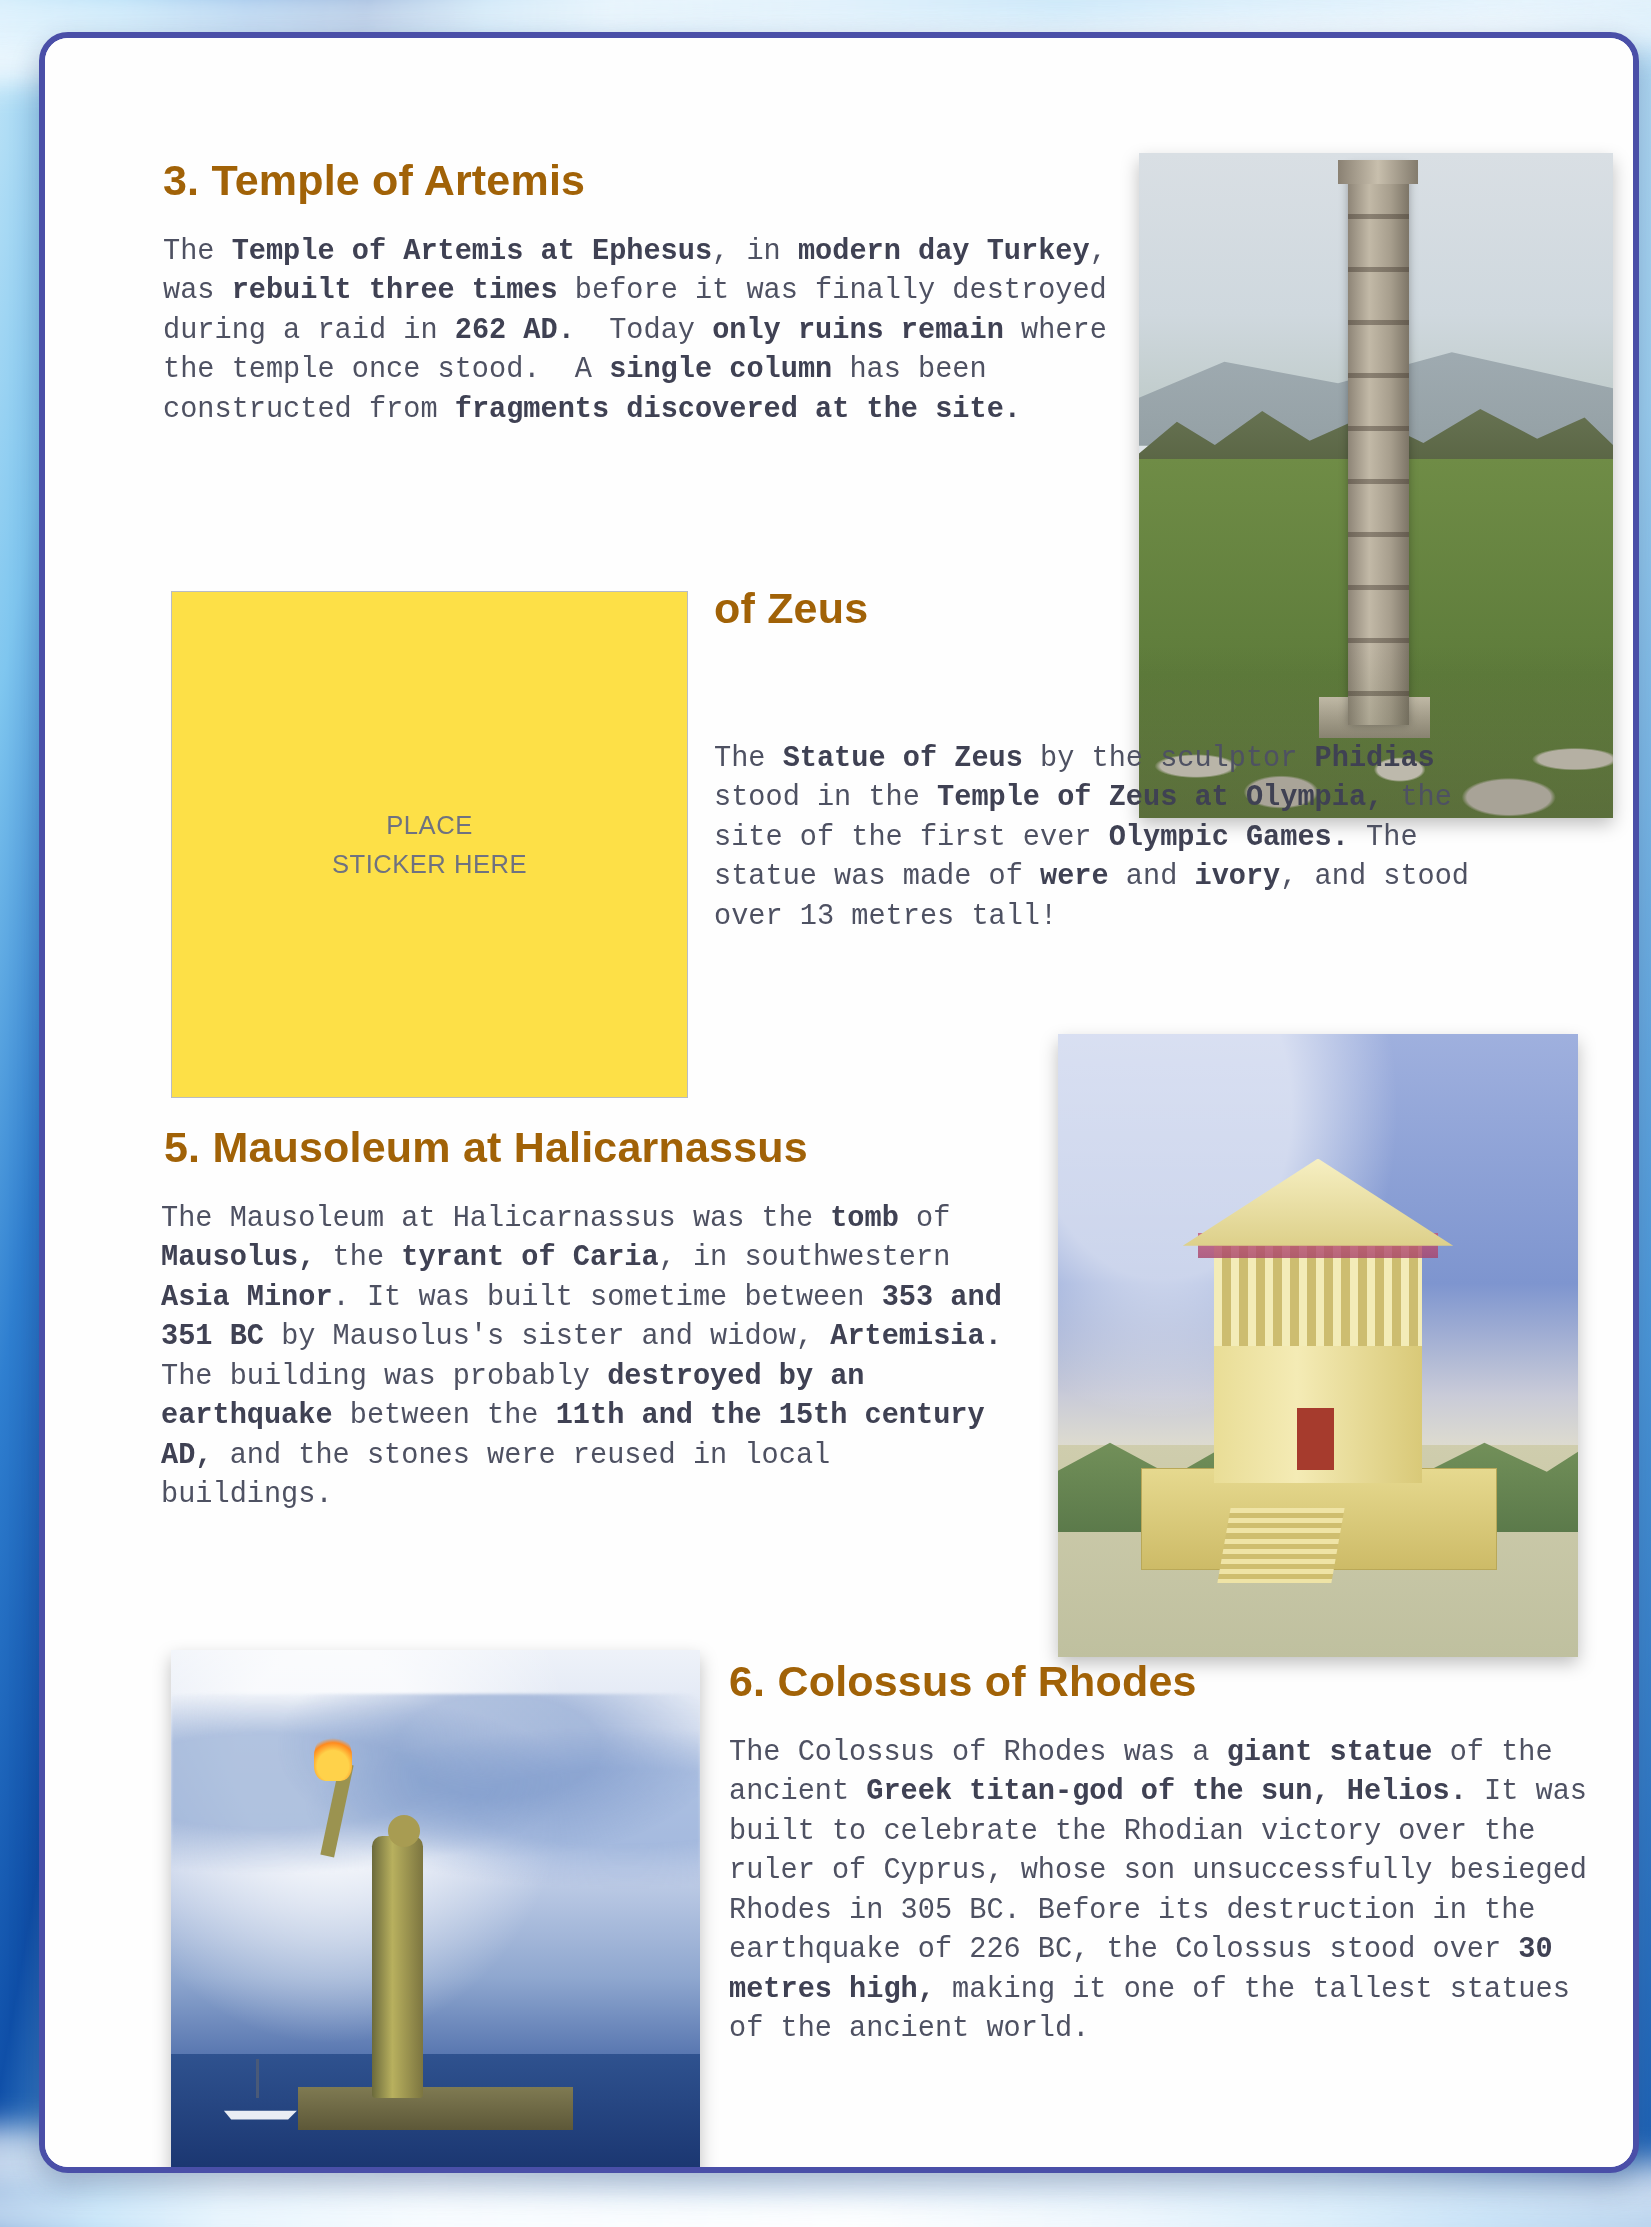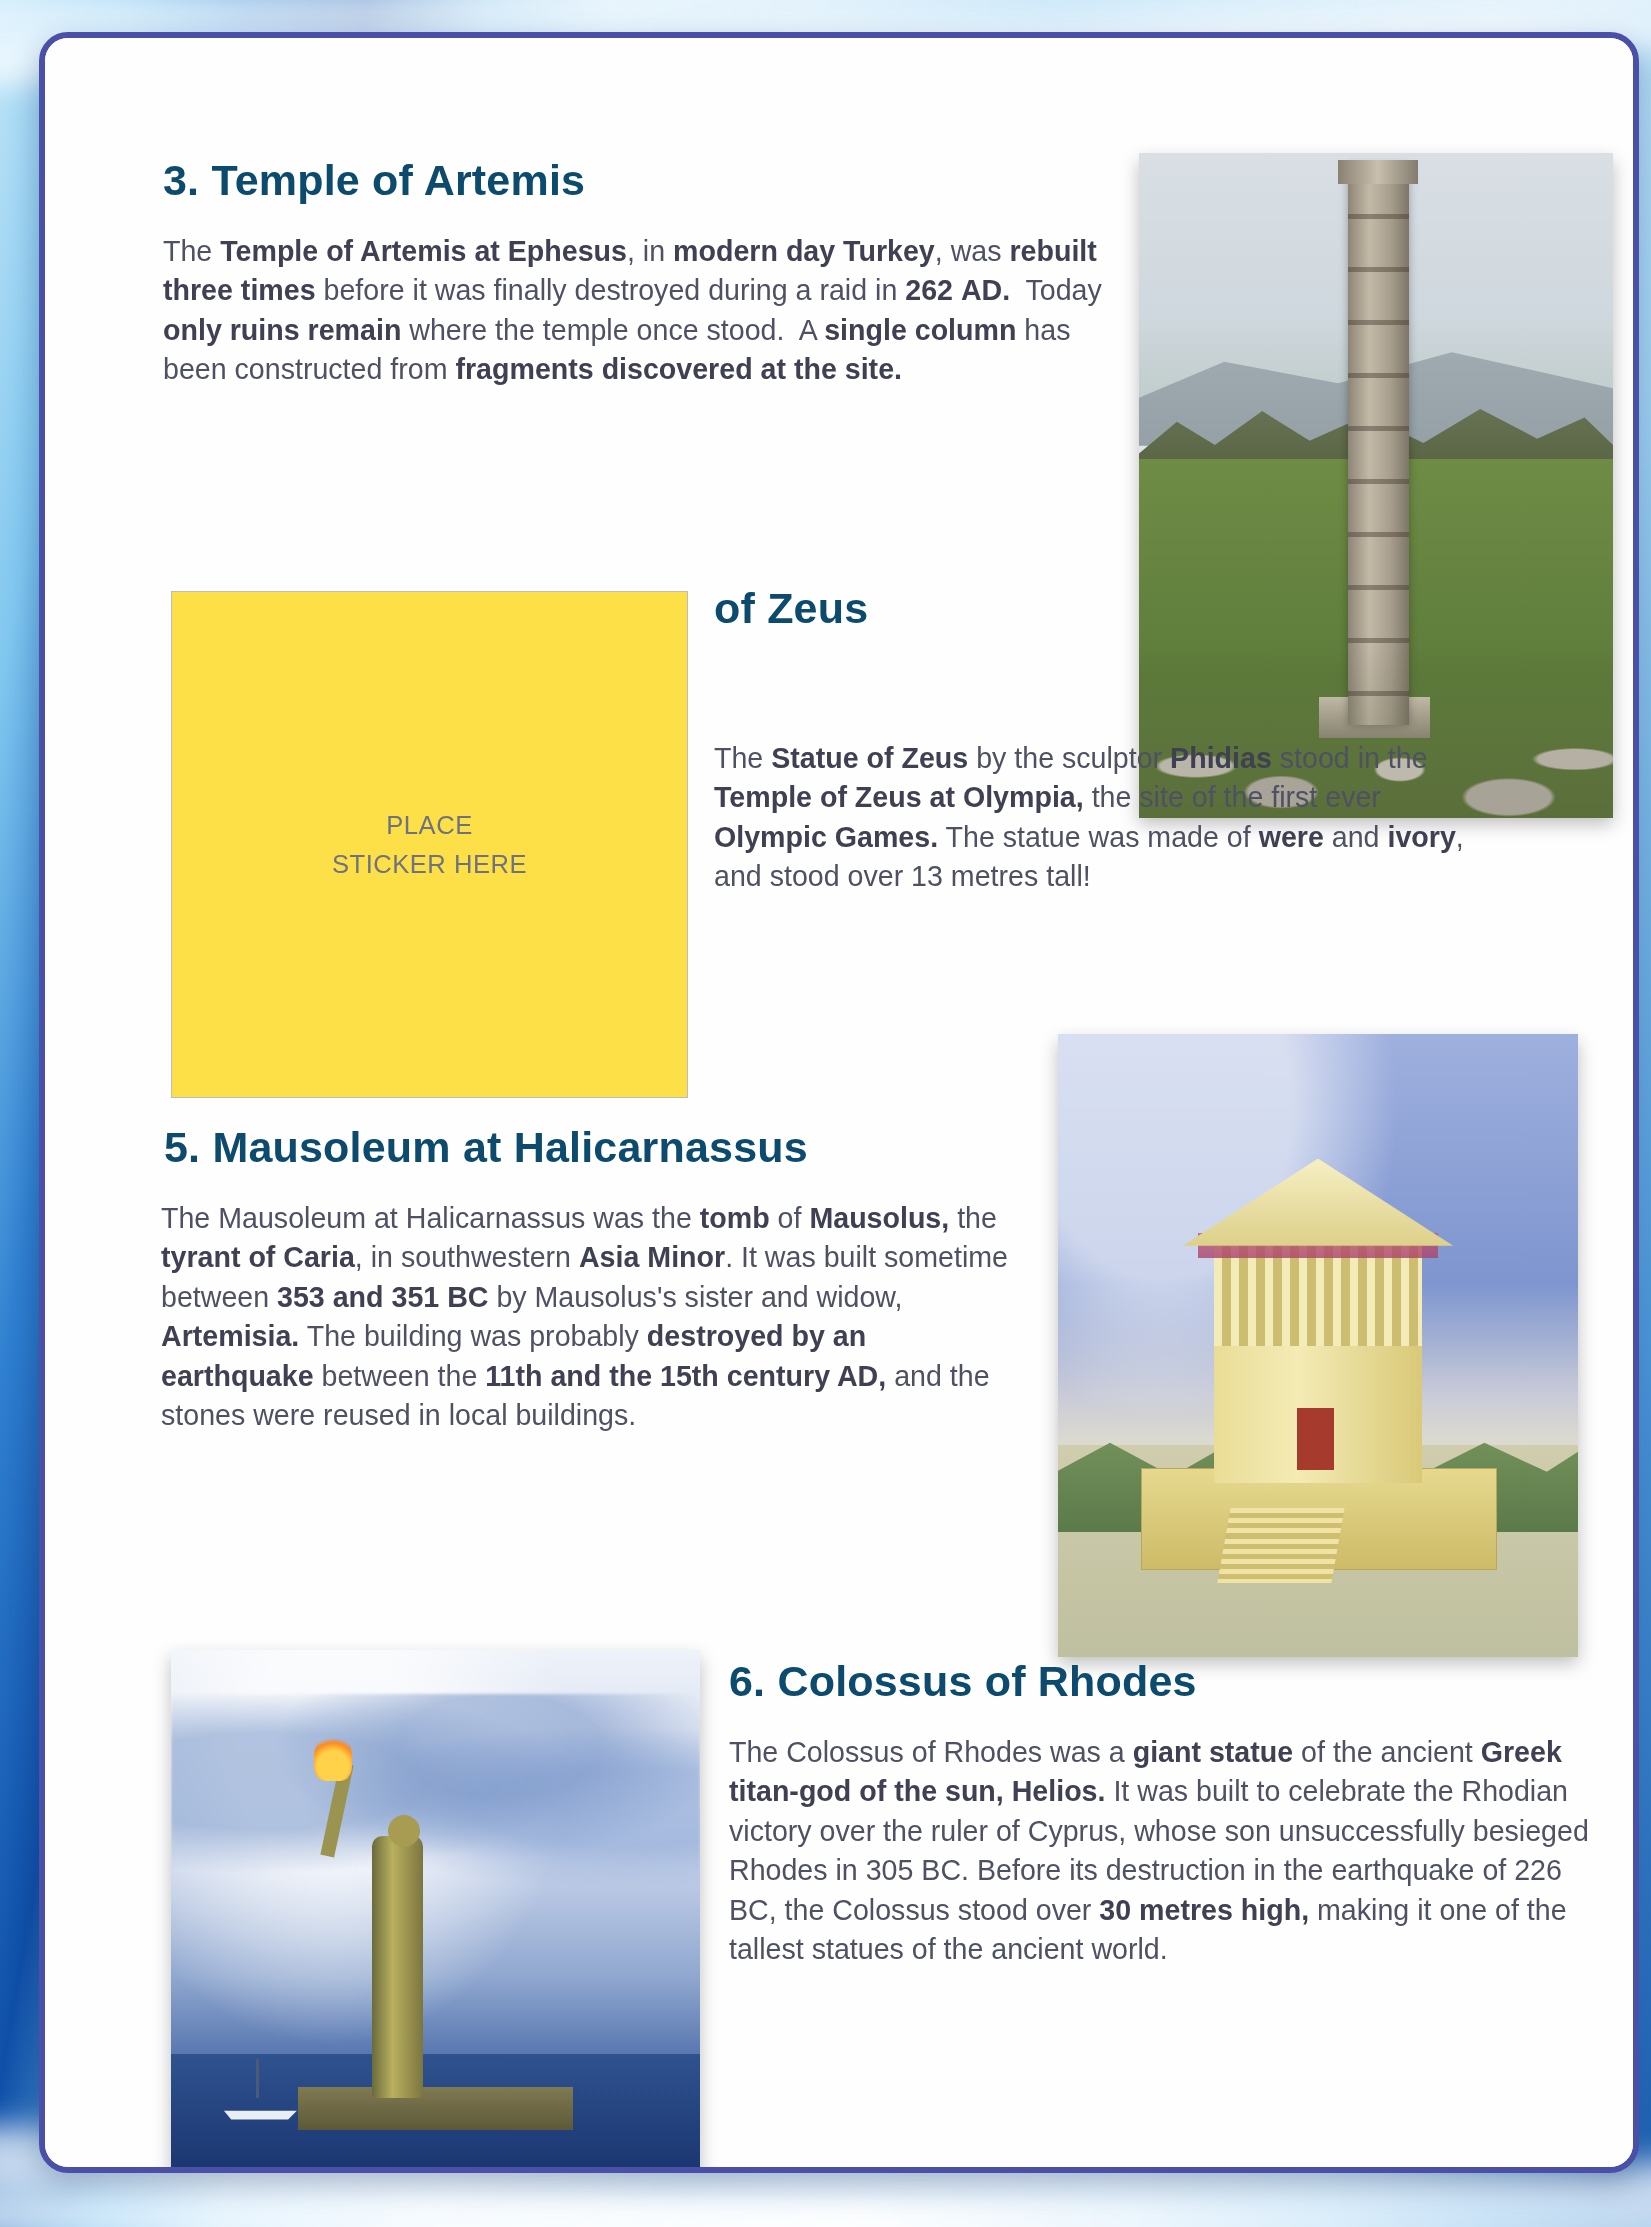--- a/index.html
+++ b/index.html
@@ -69,29 +69,30 @@
 
   
   .h-num, .heading {
     color: #5d5f70;
     font-weight: bold;
   }
   h2.heading {
     margin: 0;
     font-size: 43px;
     letter-spacing: 0.2px;
-    color: #0c4a6e;
+    color: #a16207;
     font-weight: bold;
     line-height: 1.12;
   }
   p.body {
     margin: 0;
     color: #4e5162;
     font-size: 28.6px;
     line-height: 1.38;
+    font-family: Liberation Mono, monospace;
   }
   p.body b { color: #3f4153; font-weight: bold; }
 
   
   #sec3-title {
     position: absolute;
     left: 118px;
     top: 118px;
     width: 648px;
   }

